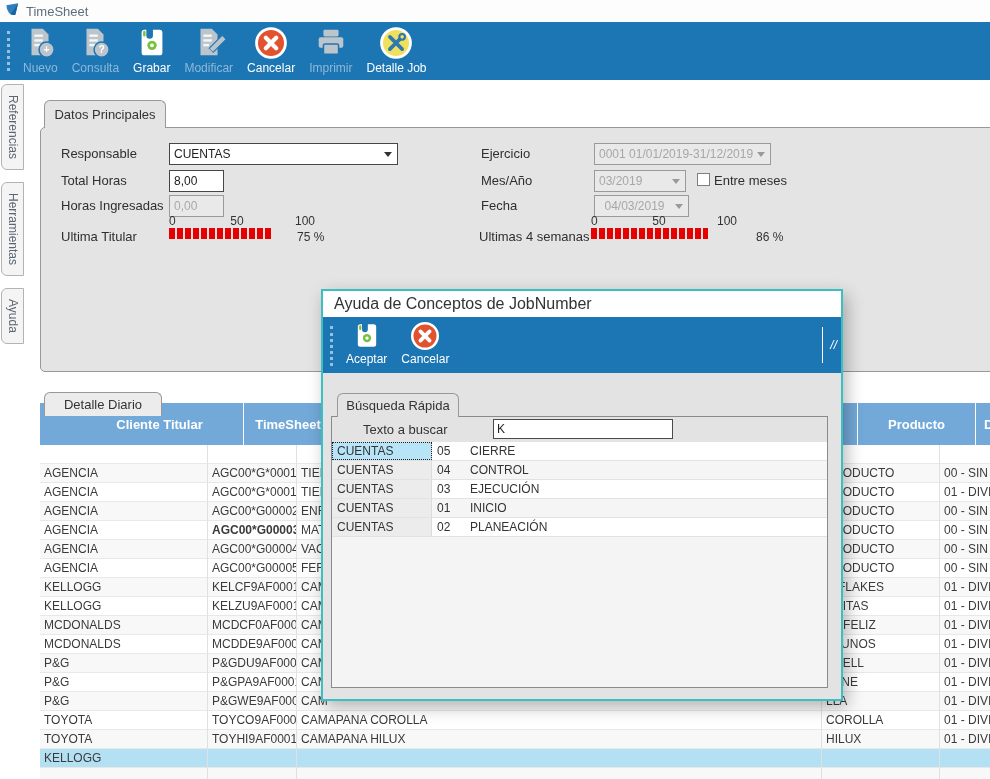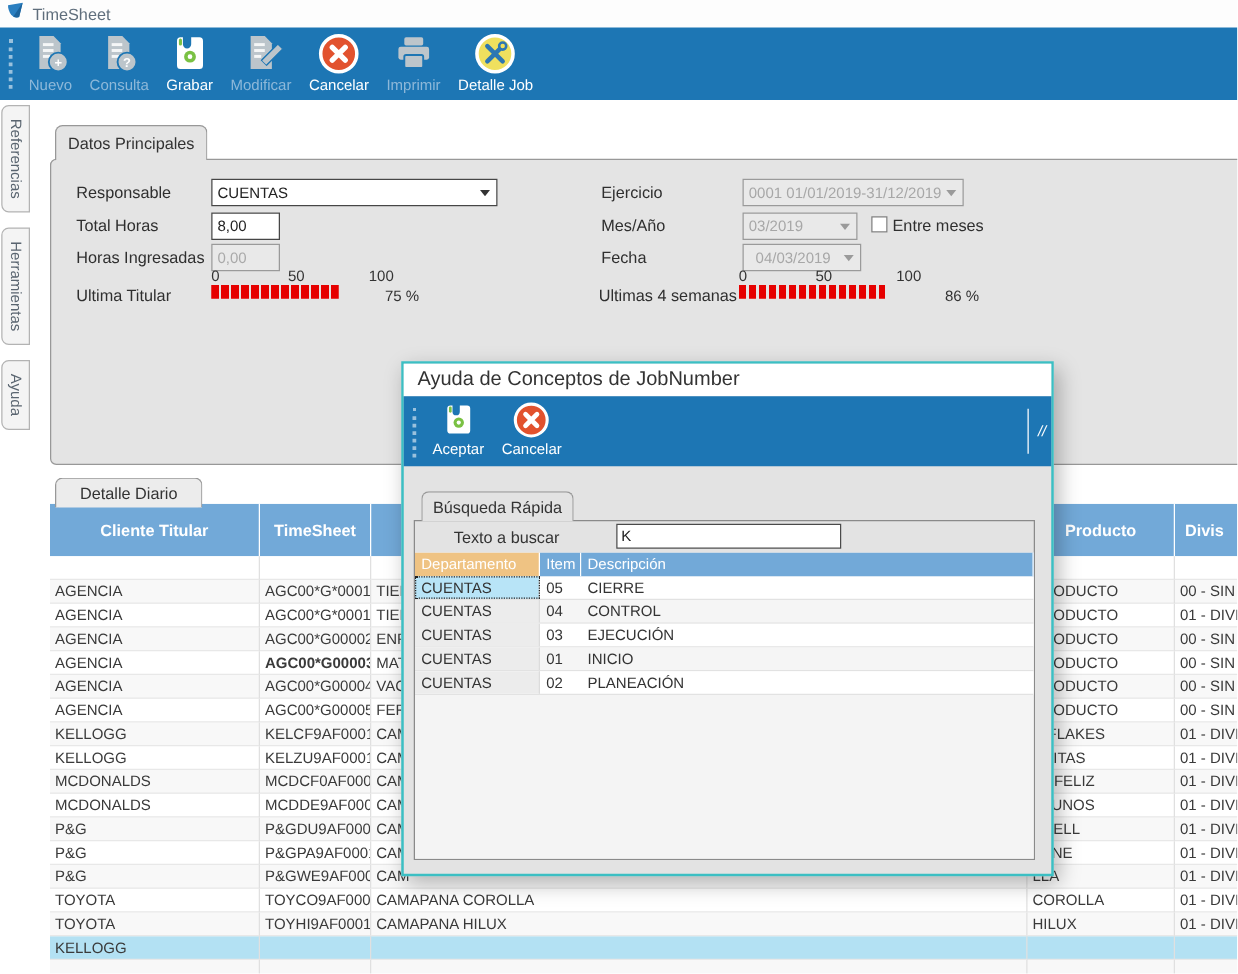--- a/index.html
+++ b/index.html
@@ -56,21 +56,21 @@
   .cb{position:absolute;width:13px;height:13px;background:#fff;border:1px solid #7e7e7e;cursor:pointer}
   .scale{position:absolute;width:136px;height:13px;font-size:12px;color:#333}
   .scale span{position:absolute;top:0}
   .scale span:nth-child(2){left:50%;transform:translateX(-50%)}
   .scale span:nth-child(3){left:100%;transform:translateX(-50%)}
   .pbar{position:absolute;width:136px;height:11px}
   .pbar .fill{height:100%;background:repeating-linear-gradient(90deg,var(--red) 0 6px,transparent 6px 8px)}
   .pct{position:absolute;font-size:12px;color:#333}
 
   
-  #tab-detalle{left:44px;top:382px;width:118px;height:24px;background:#ececec;z-index:2}
+  #tab-detalle{left:44px;top:392px;width:118px;height:24px;background:#ececec;z-index:2}
   #detail-grid{position:absolute;left:40px;top:403px;width:950px;height:376px;overflow:hidden;background:#fff}
   .g-header{display:flex;height:42px;background:var(--hblue)}
   .gh-cell{flex:none;display:flex;align-items:center;justify-content:center;color:#fff;
     font-size:13px;font-weight:600;border-right:1px solid #fff}
   .gh-cell.left{justify-content:flex-start;padding-left:8px}
   .g-row{display:flex;height:19px;background:#fff}
   .g-row.alt{background:#f8f8f8}
   .g-row.sel{background:var(--sel)}
   .g-cell{flex:none;font-size:12px;color:#3a3a3a;padding:2px 0 0 4px;border-right:1px solid #e0e0e0;
     border-bottom:1px solid #e8e8e8;white-space:nowrap;overflow:hidden}
@@ -215,21 +215,21 @@
 
     <div class="scale" id="scale-left" style="left:128px;top:86px">
         <span>0</span>
         <span>50</span>
         <span>100</span>
       </div>
     <div class="flabel" style="left:20px;top:101px">Ultima Titular</div>
     <div class="pbar" style="left:128px;top:100px">
       <div class="fill" id="bar-left" style="width: 75%;"></div>
     </div>
-    <div class="pct" style="left:267px;top:102px">75 %</div>
+    <div class="pct" style="left:256px;top:102px">75 %</div>
 
     <div class="flabel" style="left:440px;top:18px">Ejercicio</div>
     <div class="combo disabled" style="left:553px;top:15px;width:177px">
       <span>0001 01/01/2019-31/12/2019</span>
       <span class="arr"></span>
     </div>
 
     <div class="flabel" style="left:440px;top:45px">Mes/Año</div>
     <div class="combo disabled" style="left:553px;top:42px;width:92px">
       <span>03/2019</span>
@@ -252,21 +252,21 @@
     <div class="flabel" style="left:438px;top:101px">Ultimas 4 semanas</div>
     <div class="pbar" style="left:550px;top:100px">
       <div class="fill" id="bar-right" style="width: 86%;"></div>
     </div>
     <div class="pct" style="left:715px;top:102px">86 %</div>
   </div>
 
   <div class="tab" id="tab-detalle">Detalle Diario</div>
   <div id="detail-grid">
     <div class="g-header" id="detail-grid-header">
-        <div class="gh-cell" style="width: 168px;">Cliente Titular</div>
+        <div class="gh-cell" style="width: 168px; margin-left: 36px;">Cliente Titular</div>
         <div class="gh-cell" style="width: 89px;">TimeSheet</div>
         <div class="gh-cell" style="width: 525px;"></div>
         <div class="gh-cell" style="width: 118px;">Producto</div>
         <div class="gh-cell left" style="width: 112px;">Divis</div>
       </div>
     <div id="detail-grid-body">
         <div class="g-row">
           <div class="g-cell" style="width: 168px;"></div>
           <div class="g-cell" style="width: 89px;"></div>
           <div class="g-cell" style="width: 525px;"></div>
@@ -421,25 +421,20 @@
       <div class="dlg-slashes">//</div>
     </div>
     <div class="dlg-body">
       <div class="tab" id="tab-busqueda">Búsqueda Rápida</div>
       <div class="tabpage">
         <div class="search-label">Texto a buscar</div>
         <div class="search-input">
           <span>K</span>
         </div>
         <div class="dgrid">
-          <div class="d-header" id="dialog-grid-header">
-              <div class="dh-cell sorted" style="width: 100px;">Departamento</div>
-              <div class="dh-cell" style="width: 33px;">Item</div>
-              <div class="dh-cell" style="width: 360px; flex: 1 1 0%;">Descripción</div>
-            </div>
           <div id="dialog-grid-body">
               <div class="d-row">
                 <div class="d-cell dept selc" style="width: 100px;">CUENTAS</div>
                 <div class="d-cell" style="width: 33px;">05</div>
                 <div class="d-cell" style="width: 360px; flex: 1 1 0%;">CIERRE</div>
               </div>
               <div class="d-row alt">
                 <div class="d-cell dept" style="width: 100px;">CUENTAS</div>
                 <div class="d-cell" style="width: 33px;">04</div>
                 <div class="d-cell" style="width: 360px; flex: 1 1 0%;">CONTROL</div>

